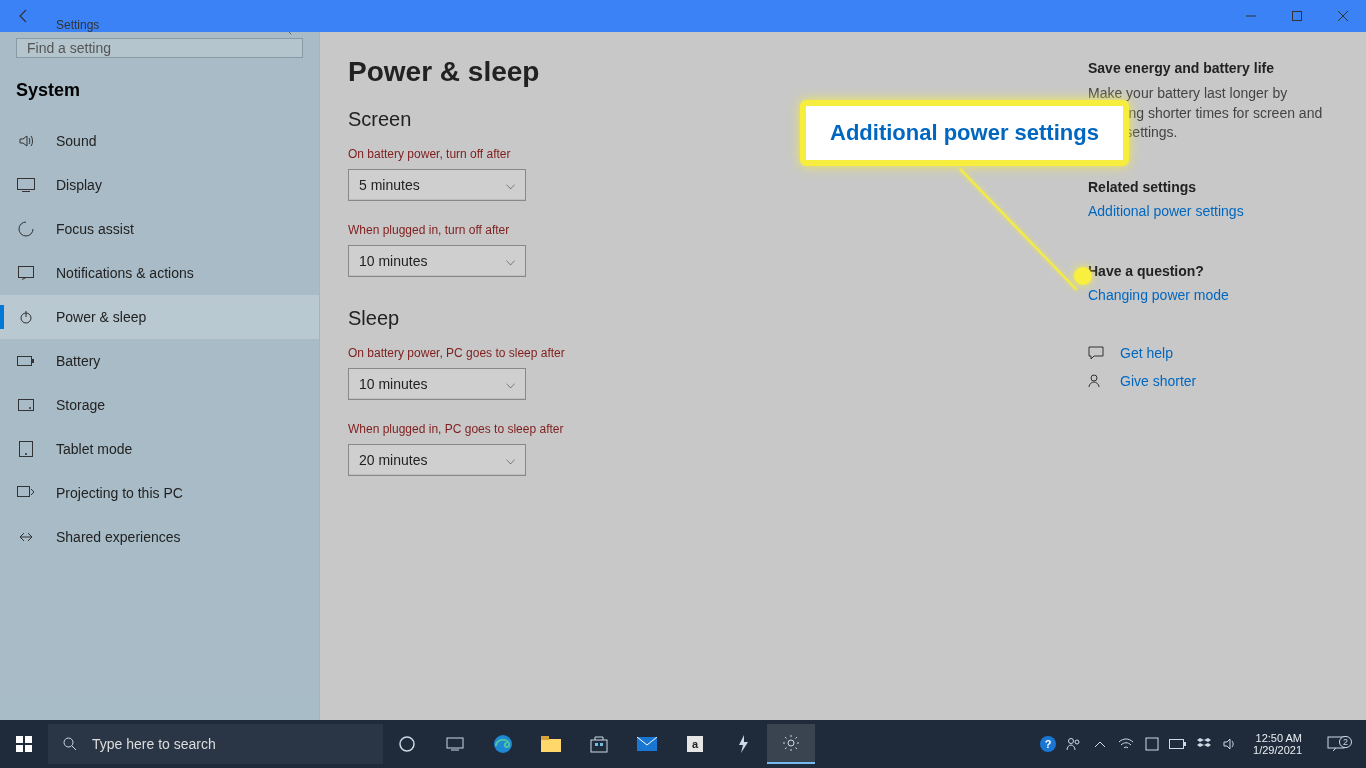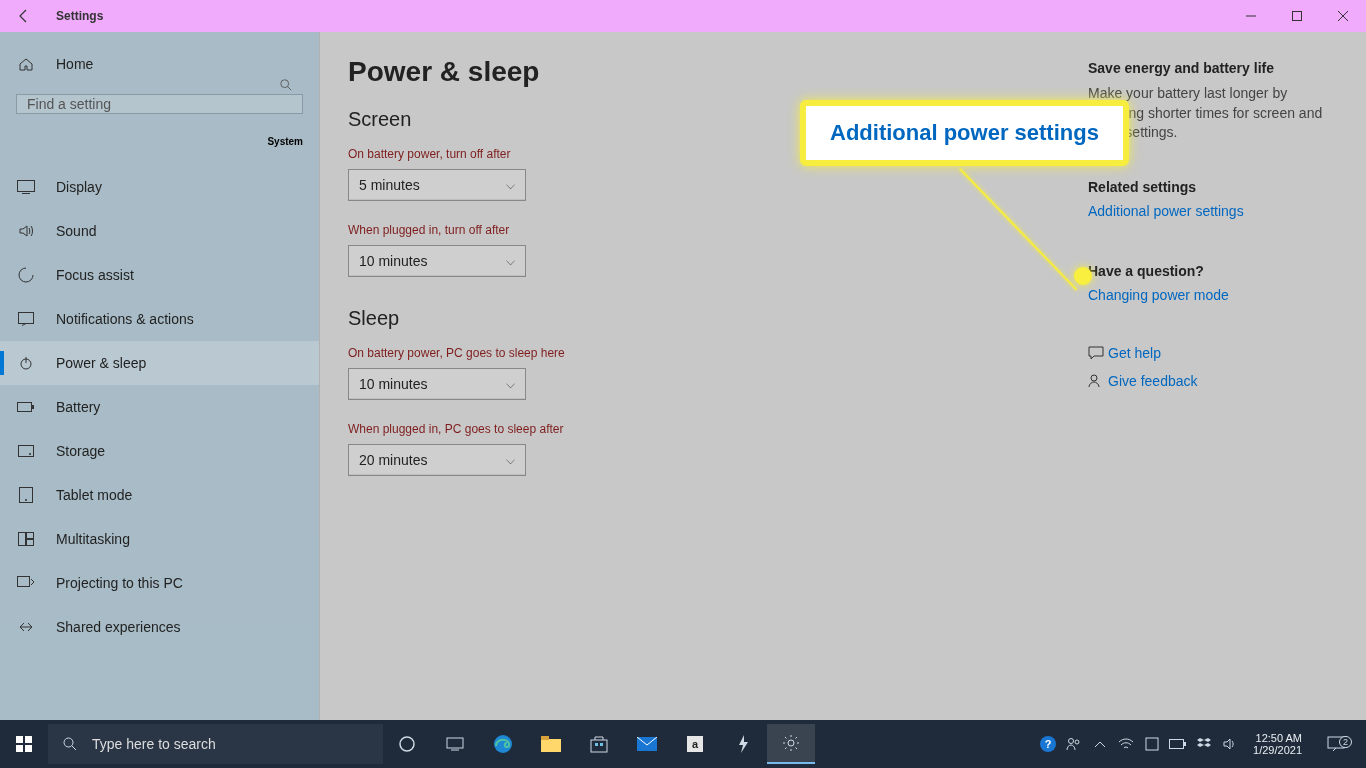--- a/index.html
+++ b/index.html
@@ -1,40 +1,40 @@
 <!DOCTYPE html>
 <html><head>
 <meta charset="utf-8">
 <style>
 * { margin: 0; padding: 0; box-sizing: border-box; font-family: "Segoe UI", sans-serif; }
 html, body { width: 1366px; height: 768px; overflow: hidden; background: #c8c8c8; }
 
 .window { width: 1366px; height: 768px; display: flex; flex-direction: column; background: #c8c8c8; }
 
 
-.titlebar { height: 32px; display: flex; align-items: center; background: #f0abfc; font-weight: bold; }
+.titlebar { height: 32px; display: flex; align-items: flex-end; background: #3b82f6; }
 .titlebar .back { width: 48px; display:flex; align-items:center; justify-content:center; height:100%; }
 .titlebar .title { font-size: 12px; color: #333; padding-left: 8px; }
 .titlebar .spacer { flex: 1; }
 .titlebar .win-controls { display:flex; }
 .titlebar .win-btn { width: 46px; height: 32px; display:flex; align-items:center; justify-content:center; font-size:10px; color:#333; }
 
 
 .body { flex: 1; display: flex; overflow:hidden; }
 
 
 .sidebar { width: 320px; background: linear-gradient(180deg, #a8bbc6 0%, #a8bcc7 100%); display:flex; flex-direction:column; padding-top: 6px; border-right: 1px solid #b0b0b0; }
 .side-row { display:flex; align-items:center; height:40px; padding-left:16px; font-size:14px; color:#222; cursor:default; }
 .side-row .icon { width:20px; margin-right:20px; display:flex; align-items:center; justify-content:center; }
 .home-row { margin: 6px 0 10px; }
 .search-wrap { margin: 0 16px 16px; }
 .search { width: 100%; height: 20px; background: rgba(255,255,255,0.15); border: 1px solid #8a9ba6; padding: 0 36px 0 10px; font-size: 14px; color:#444; }
 .search::placeholder { color: #555; }
 .search-icon { position:absolute; right:26px; margin-top:-24px; color:#555; pointer-events:none; font-size:14px; }
-.section-label { font-weight:600; padding: 6px 16px 18px; font-size:10px;text-align:right; }
+.section-label { font-weight:600; padding: 6px 16px 18px; font-size:18px; }
 .nav-item { display:flex; align-items:center; height:44px; padding-left:16px; font-size:14px; color:#222; position:relative; }
 .nav-item.active::before { content:""; position:absolute; left:0; top:10px; bottom:10px; width:4px; background:#0078d4; }
 .nav-item.active { background: rgba(255,255,255,0.2); }
 .nav-item .icon { width:20px; margin-right:20px; display:flex; align-items:center; justify-content:center; color:#333; }
 
 
 .main { flex:1; display:flex; padding: 24px 8px 0 28px; overflow:auto; background:#c8c8c8; }
 .content-col { flex:1; max-width: 740px; }
 .aside-col { width: 260px; padding-right: 10px; padding-top: 4px; }
 
@@ -47,21 +47,21 @@
 
 .callout { position:absolute; top:100px; left:800px; }
 .callout-box { background:#ffffff; border: 6px solid #f6ed3e; border-radius:6px; padding: 14px 24px; font-size:22px; font-weight:600; color:#0067c0; box-shadow: 0 0 12px rgba(246,237,62,0.9); white-space:nowrap; }
 .callout-line { position:absolute; top:168px; left:960px; width:168px; height:2px; background:#f6ed3e; transform: rotate(46deg); transform-origin: left center; box-shadow: 0 0 4px #f6ed3e; }
 .callout-dot { position:absolute; top:267px; left:1074px; width:18px; height:18px; border-radius:50%; background:#f8ef3e; box-shadow: 0 0 8px #f6ed3e; }
 
 
 .aside-head { font-size:14px; font-weight:600; color:#222; margin-bottom:8px; }
 .aside-text { font-size:14px; color:#444; line-height:1.4; margin-bottom: 36px; }
 .aside-link { font-size:14px; color:#0067c0; margin-bottom: 18px; display:block; }
-.help-row { display:flex; align-items:flex-end; gap:2px; margin-bottom:12px; font-size:14px; }
+.help-row { display:flex; align-items:flex-end; gap:14px; margin-bottom:12px; font-size:14px; }
 .help-row .ic { width:18px; color:#333; }
 .help-row a { color:#0067c0; }
 
 
 .taskbar { height: 48px; background:#1f2b3a; display:flex; align-items:center; color:#fff; }
 .start-btn { width:48px; height:40px; display:flex; align-items:center; justify-content:center; }
 .search-bar { width:335px; height:40px; background:#2a3646; display:flex; align-items:center; padding:0 14px; gap:14px; color:#ddd; font-size:14px; }
 .task-icons { display:flex; align-items:center; height:40px; }
 .task-icon { width:48px; height:40px; display:flex; align-items:center; justify-content:center; color:#cfd8e3; }
 .task-icon.active { background: rgba(255,255,255,0.12); border-bottom: 2px solid #76b9ed; }
@@ -101,60 +101,52 @@
       <div class="win-btn">
           <svg width="10" height="10">
             <path d="M0 0l10 10M10 0L0 10" stroke="#333"></path>
           </svg>
         </div>
     </div>
   </div>
 
   <div class="body">
     <div class="sidebar">
-      <div class="side-row home-row">
-        <span class="icon">
-            <svg width="16" height="16" viewBox="0 0 16 16">
-              <path d="M2 8l6-5 6 5v6H9v-4H7v4H2z" stroke="#333" fill="none"></path>
-            </svg>
-          </span>
-        <span>Home</span>
-      </div>
       <div class="search-wrap" style="position:relative;">
         <input class="search" placeholder="Find a setting" style="">
         <span class="search-icon" style="position:absolute; right:10px; top:8px;">
             <svg width="14" height="14" viewBox="0 0 16 16">
               <circle cx="6.5" cy="6.5" r="4.5" stroke="#555" fill="none"></circle>
               <path d="M10 10l4 4" stroke="#555"></path>
             </svg>
           </span>
       </div>
       <div class="section-label">System</div>
 
       <div class="nav-item">
         <span class="icon">
+            <svg width="16" height="16" viewBox="0 0 16 16">
+              <path d="M2 6v4h3l4 3V3L5 6z" stroke="#333" fill="none"></path>
+              <path d="M11 5c1 1 1 5 0 6M13 3c2 2 2 8 0 10" stroke="#333" fill="none"></path>
+            </svg>
+          </span>
+        <span>Sound</span>
+      </div>
+      <div class="nav-item">
+        <span class="icon">
             <svg width="18" height="14" viewBox="0 0 18 14">
               <rect x="0.5" y="0.5" width="17" height="11" stroke="#333" fill="none"></rect>
               <path d="M5 13.5h8" stroke="#333"></path>
             </svg>
           </span>
         <span>Display</span>
       </div>
       <div class="nav-item">
         <span class="icon">
             <svg width="16" height="16" viewBox="0 0 16 16">
-              <path d="M2 6v4h3l4 3V3L5 6z" stroke="#333" fill="none"></path>
-              <path d="M11 5c1 1 1 5 0 6M13 3c2 2 2 8 0 10" stroke="#333" fill="none"></path>
-            </svg>
-          </span>
-        <span>Sound</span>
-      </div>
-      <div class="nav-item">
-        <span class="icon">
-            <svg width="16" height="16" viewBox="0 0 16 16">
               <path d="M8 1a7 7 0 1 0 7 7" stroke="#333" fill="none"></path>
             </svg>
           </span>
         <span>Focus assist</span>
       </div>
       <div class="nav-item">
         <span class="icon">
             <svg width="16" height="14" viewBox="0 0 16 14">
               <rect x="0.5" y="0.5" width="15" height="11" stroke="#333" fill="none"></rect>
               <path d="M4 13.5l4-2" stroke="#333"></path>
@@ -190,30 +182,20 @@
         <span>Storage</span>
       </div>
       <div class="nav-item">
         <span class="icon">
             <svg width="14" height="16" viewBox="0 0 14 16">
               <rect x="0.5" y="0.5" width="13" height="15" stroke="#333" fill="none"></rect>
               <circle cx="7" cy="13" r="1" fill="#333"></circle>
             </svg>
           </span>
         <span>Tablet mode</span>
-      </div>
-      <div class="nav-item">
-        <span class="icon">
-            <svg width="16" height="14" viewBox="0 0 16 14">
-              <rect x="0.5" y="0.5" width="7" height="13" stroke="#333" fill="none"></rect>
-              <rect x="8.5" y="0.5" width="7" height="6" stroke="#333" fill="none"></rect>
-              <rect x="8.5" y="7.5" width="7" height="6" stroke="#333" fill="none"></rect>
-            </svg>
-          </span>
-        <span>Multitasking</span>
       </div>
       <div class="nav-item">
         <span class="icon">
             <svg width="18" height="14" viewBox="0 0 18 14">
               <rect x="0.5" y="0.5" width="12" height="10" stroke="#333" fill="none"></rect>
               <path d="M14 3l3 3-3 3" stroke="#333" fill="none"></path>
             </svg>
           </span>
         <span>Projecting to this PC</span>
       </div>
@@ -237,21 +219,21 @@
           <span>5 minutes</span>
           <span class="chev">⌵</span>
         </div>
         <div class="field-label">When plugged in, turn off after</div>
         <div class="dropdown">
           <span>10 minutes</span>
           <span class="chev">⌵</span>
         </div>
 
         <h2 style="margin-top:30px;">Sleep</h2>
-        <div class="field-label">On battery power, PC goes to sleep here</div>
+        <div class="field-label">On battery power, PC goes to sleep after</div>
         <div class="dropdown">
           <span>10 minutes</span>
           <span class="chev">⌵</span>
         </div>
         <div class="field-label">When plugged in, PC goes to sleep after</div>
         <div class="dropdown">
           <span>20 minutes</span>
           <span class="chev">⌵</span>
         </div>
       </div>
@@ -276,21 +258,21 @@
             </span>
           <a>Get help</a>
         </div>
         <div class="help-row">
           <span class="ic">
               <svg width="16" height="16" viewBox="0 0 16 16">
                 <circle cx="6" cy="5" r="3" stroke="#333" fill="none"></circle>
                 <path d="M1 14c0-3 3-5 5-5s5 2 5 5" stroke="#333" fill="none"></path>
               </svg>
             </span>
-          <a>Give feedback</a>
+          <a>Give shorter</a>
         </div>
       </div>
     </div>
   </div>
 
   <div class="callout">
     <div class="callout-box">Additional power settings</div>
   </div>
   <div class="callout-line"></div>
   <div class="callout-dot"></div>

